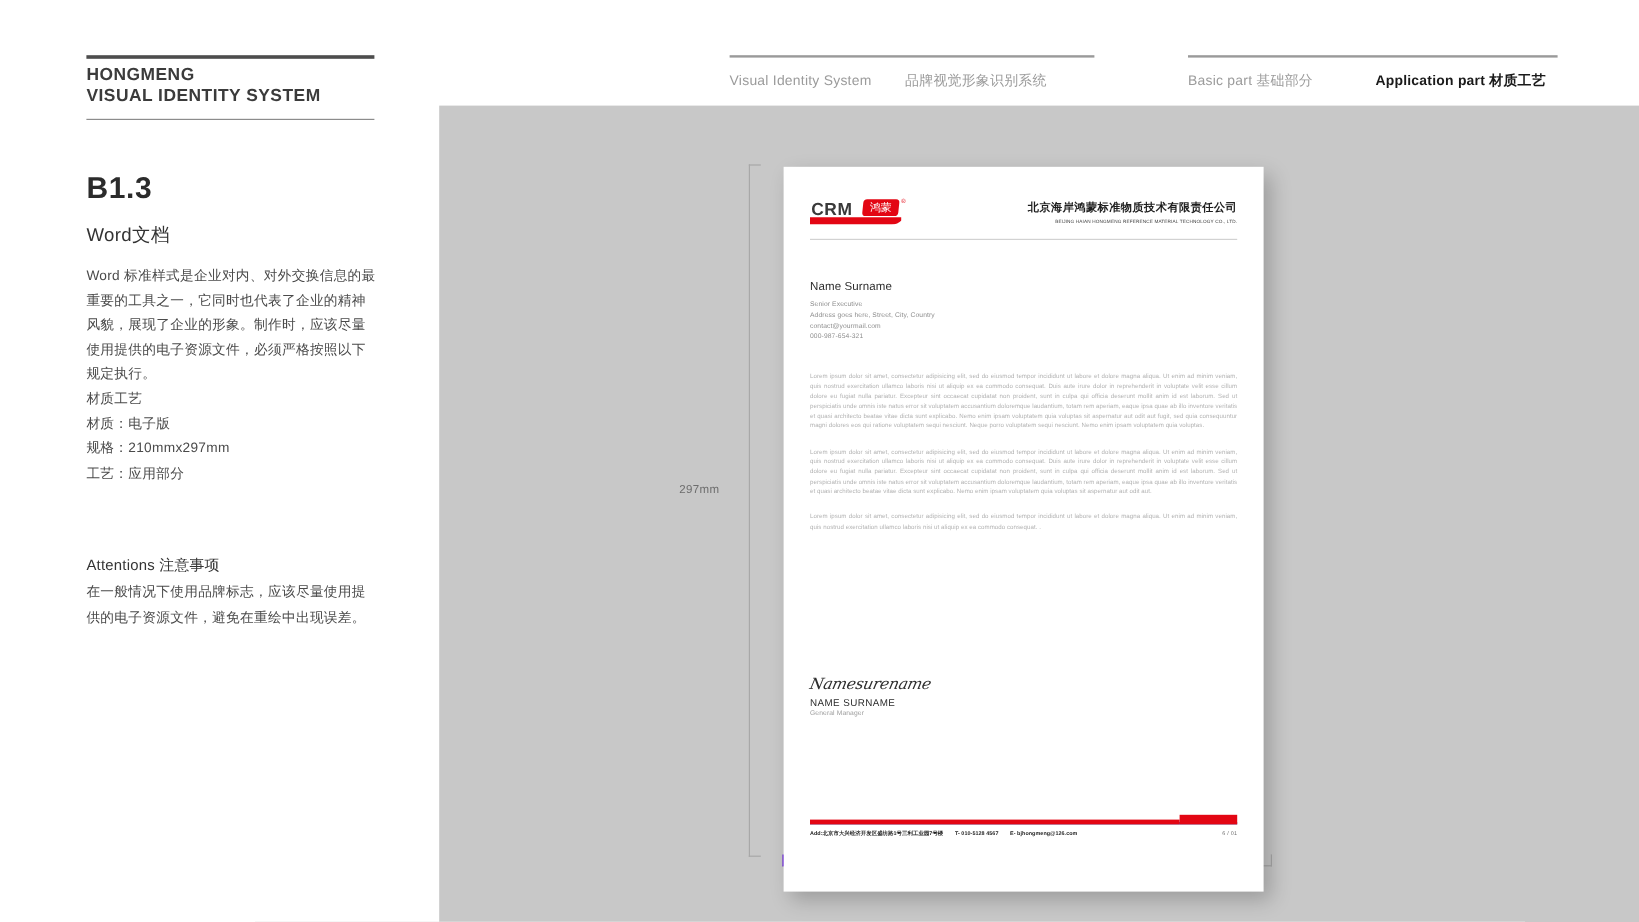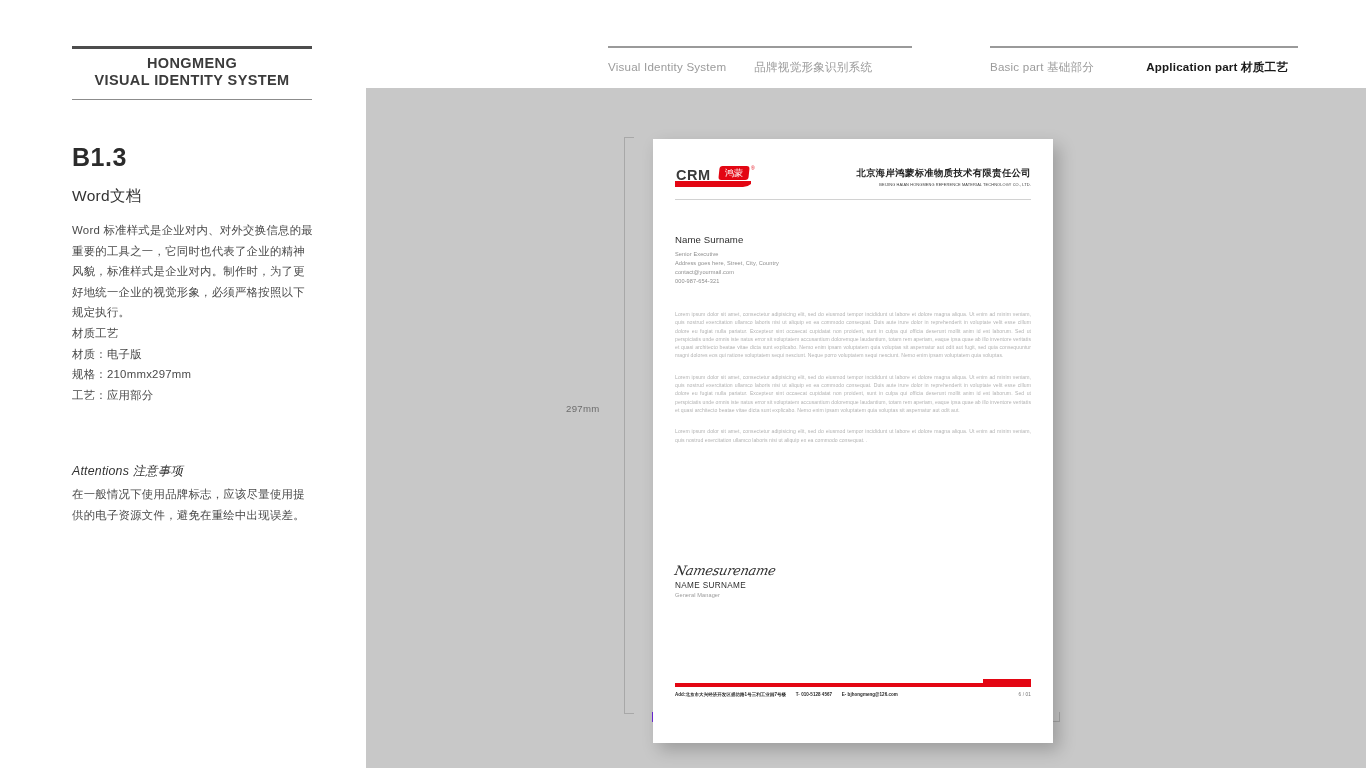--- a/index.html
+++ b/index.html
@@ -6,42 +6,42 @@
   body{
     width:1366px;height:768px;overflow:hidden;background:#ffffff;
     font-family:"Liberation Sans","DejaVu Sans",sans-serif;
     -webkit-font-smoothing:antialiased;
   }
   .page{position:relative;width:1366px;height:768px;}
 
   
   .left-panel{position:absolute;left:0;top:0;width:366px;height:768px;background:#ffffff;}
 
-  .brandmark{position:absolute;left:72px;top:46px;width:240px;text-align:center;}
+  .brandmark{position:absolute;left:72px;top:46px;width:240px;}
   .brand-rule{height:3px;background:#4d4d4d;width:240px;}
   .brand-rule.bottom{height:1px;background:#8c8c8c;margin-top:7px;}
   .brand-name{
     font-size:14.5px;font-weight:bold;letter-spacing:.4px;color:#3b3b3b;
     line-height:17px;padding:6px 0 3px 0;
   }
   .brand-name .l2{display:block;}
 
   .sec-code{position:absolute;left:72px;top:143px;font-size:25px;font-weight:bold;color:#2b2b2b;letter-spacing:.5px;}
   .sec-title{position:absolute;left:72px;top:186px;font-size:15.5px;color:#333333;letter-spacing:.3px;}
 
   .body-copy{
     position:absolute;left:72px;top:220px;width:244px;
     font-size:11.4px;line-height:20.6px;color:#4a4a4a;letter-spacing:.25px;
   }
   .body-copy p{margin:0;}
   .spec-list{margin-top:0;}
   .spec-list div{font-size:11.4px;line-height:20.6px;color:#4a4a4a;}
 
   .attn{position:absolute;left:72px;top:463px;width:244px;}
-  .attn-h{font-size:12.4px;color:#333333;margin-bottom:4px;letter-spacing:.2px;font-style:italic;}
+  .attn-h{font-size:12.4px;color:#333333;margin-bottom:4px;letter-spacing:.2px;}
   .attn-b{font-size:11.4px;line-height:20.6px;color:#4a4a4a;letter-spacing:.25px;}
 
   
   .canvas{position:absolute;left:366px;top:88px;width:1000px;height:680px;background:#c8c8c8;}
 
   
   .nav{position:absolute;left:608px;top:46px;width:690px;height:40px;}
   .nav-group{position:absolute;top:0;}
   .nav-group .rule{height:2px;background:#9a9a9a;}
   .nav-row{display:flex;align-items:baseline;padding-top:12px;}
@@ -138,21 +138,21 @@
         <span>HONGMENG</span>
         <span class="l2">VISUAL IDENTITY SYSTEM</span>
       </div>
       <div class="brand-rule bottom"></div>
     </div>
 
     <div class="sec-code">B1.3</div>
     <div class="sec-title">Word文档</div>
 
     <div class="body-copy">
-      <p>Word 标准样式是企业对内、对外交换信息的最重要的工具之一，它同时也代表了企业的精神风貌，标准样式是企业对内。制作时，为了更好地统一企业的视觉形象，必须严格按照以下规定执行。</p>
+      <p>Word 标准样式是企业对内、对外交换信息的最重要的工具之一，它同时也代表了企业的精神风貌，展现了企业的形象。制作时，应该尽量使用提供的电子资源文件，必须严格按照以下规定执行。</p>
       <div class="spec-list">
         <div>材质工艺</div>
         <div>材质：电子版</div>
         <div>规格：210mmx297mm</div>
         <div>工艺：应用部分</div>
       </div>
     </div>
 
     <div class="attn">
       <div class="attn-h">Attentions 注意事项</div>

